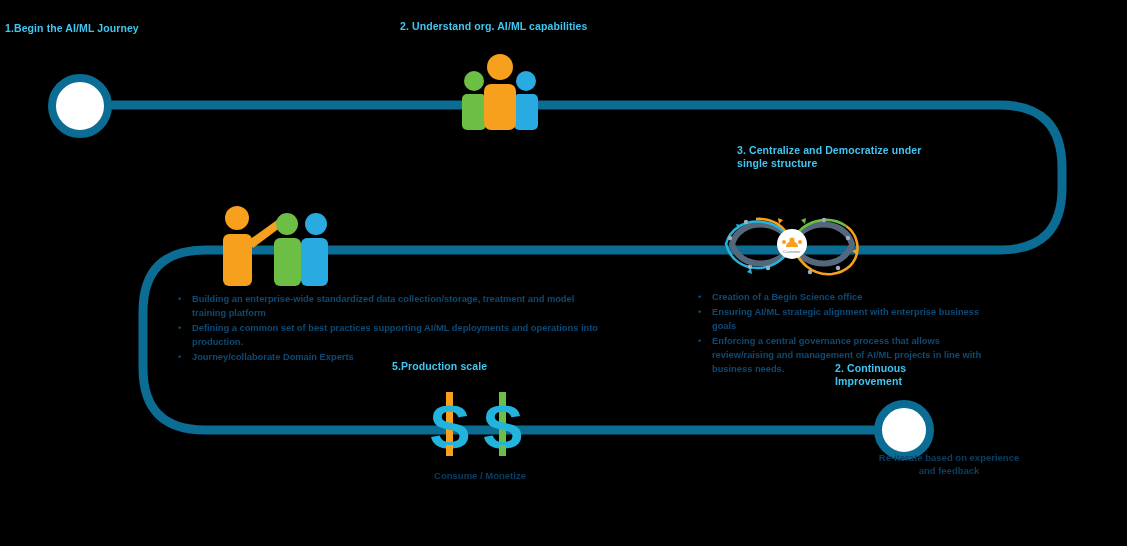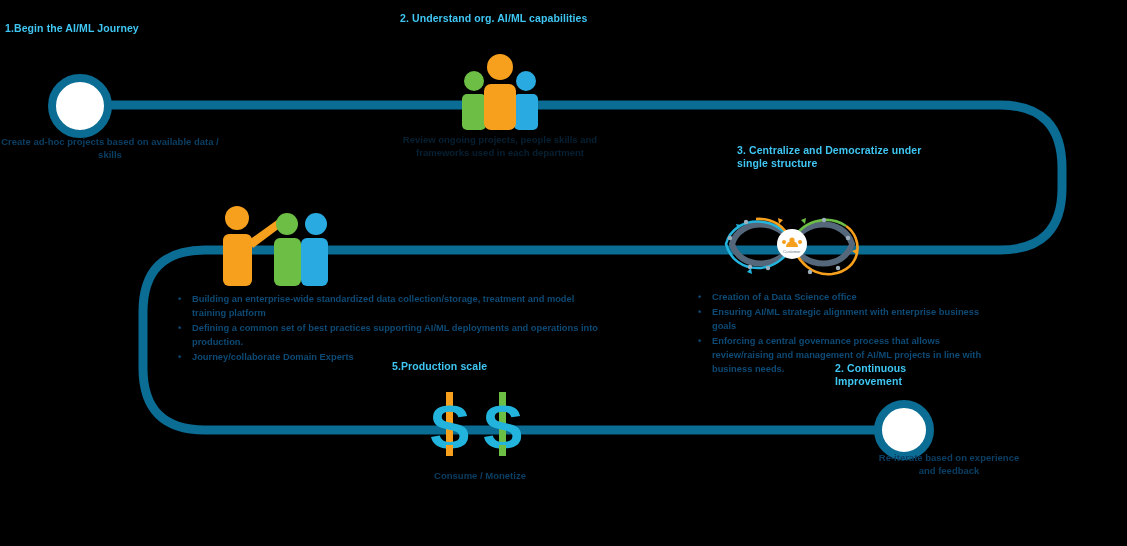--- a/index.html
+++ b/index.html
@@ -48,43 +48,37 @@
   </svg>
 
   <div class="node" style="left:5px;top:22px;width:160px;">
     <div class="title">1.Begin the AI/ML Journey</div>
   </div>
 
   <svg class="node" style="left:48px;top:74px;width:64px;height:64px;" viewBox="0 0 64 64">
     <circle cx="32" cy="32" r="28" fill="#ffffff" stroke="#0b6c94" stroke-width="8"></circle>
   </svg>
 
-  <div class="node" style="left:0px;top:136px;width:220px;">
-    <div class="caption">Create ad-hoc projects based on available data / skills</div>
-  </div>
 
-  <div class="node" style="left:400px;top:12px;width:200px;">
+  <div class="node" style="left:400px;top:20px;width:200px;">
     <div class="title">2. Understand org. AI/ML capabilities</div>
   </div>
 
   <svg class="node" style="left:452px;top:52px;width:96px;height:78px;" viewBox="0 0 96 78">
 
     <circle cx="22" cy="29" r="10" fill="#6cbe45"></circle>
     <rect x="10" y="42" width="24" height="36" rx="5" fill="#6cbe45"></rect>
 
     <circle cx="74" cy="29" r="10" fill="#29abe2"></circle>
     <rect x="62" y="42" width="24" height="36" rx="5" fill="#29abe2"></rect>
 
     <circle cx="48" cy="15" r="13" fill="#f7a01d"></circle>
     <rect x="32" y="32" width="32" height="46" rx="7" fill="#f7a01d"></rect>
   </svg>
 
-  <div class="node" style="left:395px;top:134px;width:210px;">
-    <div class="caption dark">Review ongoing projects, people skills and frameworks used in each department</div>
-  </div>
 
   <div class="node" style="left:700px;top:144px;width:200px;margin-left:37px;">
     <div class="title">3. Centralize and Democratize under single structure</div>
   </div>
 
   <svg class="node" style="left:706px;top:198px;width:172px;height:92px;" viewBox="0 0 172 92">
 
     <path d="M86 46 C 74 20, 34 20, 26 46 C 34 72, 74 72, 86 46
              C 98 20, 138 20, 146 46 C 138 72, 98 72, 86 46 Z" fill="none" stroke="#55677a" stroke-width="6"></path>
 
@@ -115,21 +109,21 @@
     <circle cx="86" cy="42" r="2.6" fill="#f7a01d"></circle>
     <path d="M80 49 a6 6 0 0 1 12 0 z" fill="#f7a01d"></path>
     <circle cx="78" cy="44" r="2" fill="#f7a01d"></circle>
     <circle cx="94" cy="44" r="2" fill="#f7a01d"></circle>
     <text x="86" y="55" font-size="4" fill="#6b7b88" text-anchor="middle" font-family="Liberation Sans, sans-serif">Customer</text>
   </svg>
 
   <ul class="bullets" style="position:absolute;left:690px;top:290px;width:300px;">
     <li>
       <span class="bullet-dot">•</span>
-      <span>Creation of a Data Science office</span>
+      <span>Creation of a Begin Science office</span>
     </li>
     <li>
       <span class="bullet-dot">•</span>
       <span>Ensuring AI/ML strategic alignment with enterprise business goals</span>
     </li>
     <li>
       <span class="bullet-dot">•</span>
       <span>Enforcing a central governance process that allows review/raising and management of AI/ML projects in line with business needs.</span>
     </li>
   </ul>

